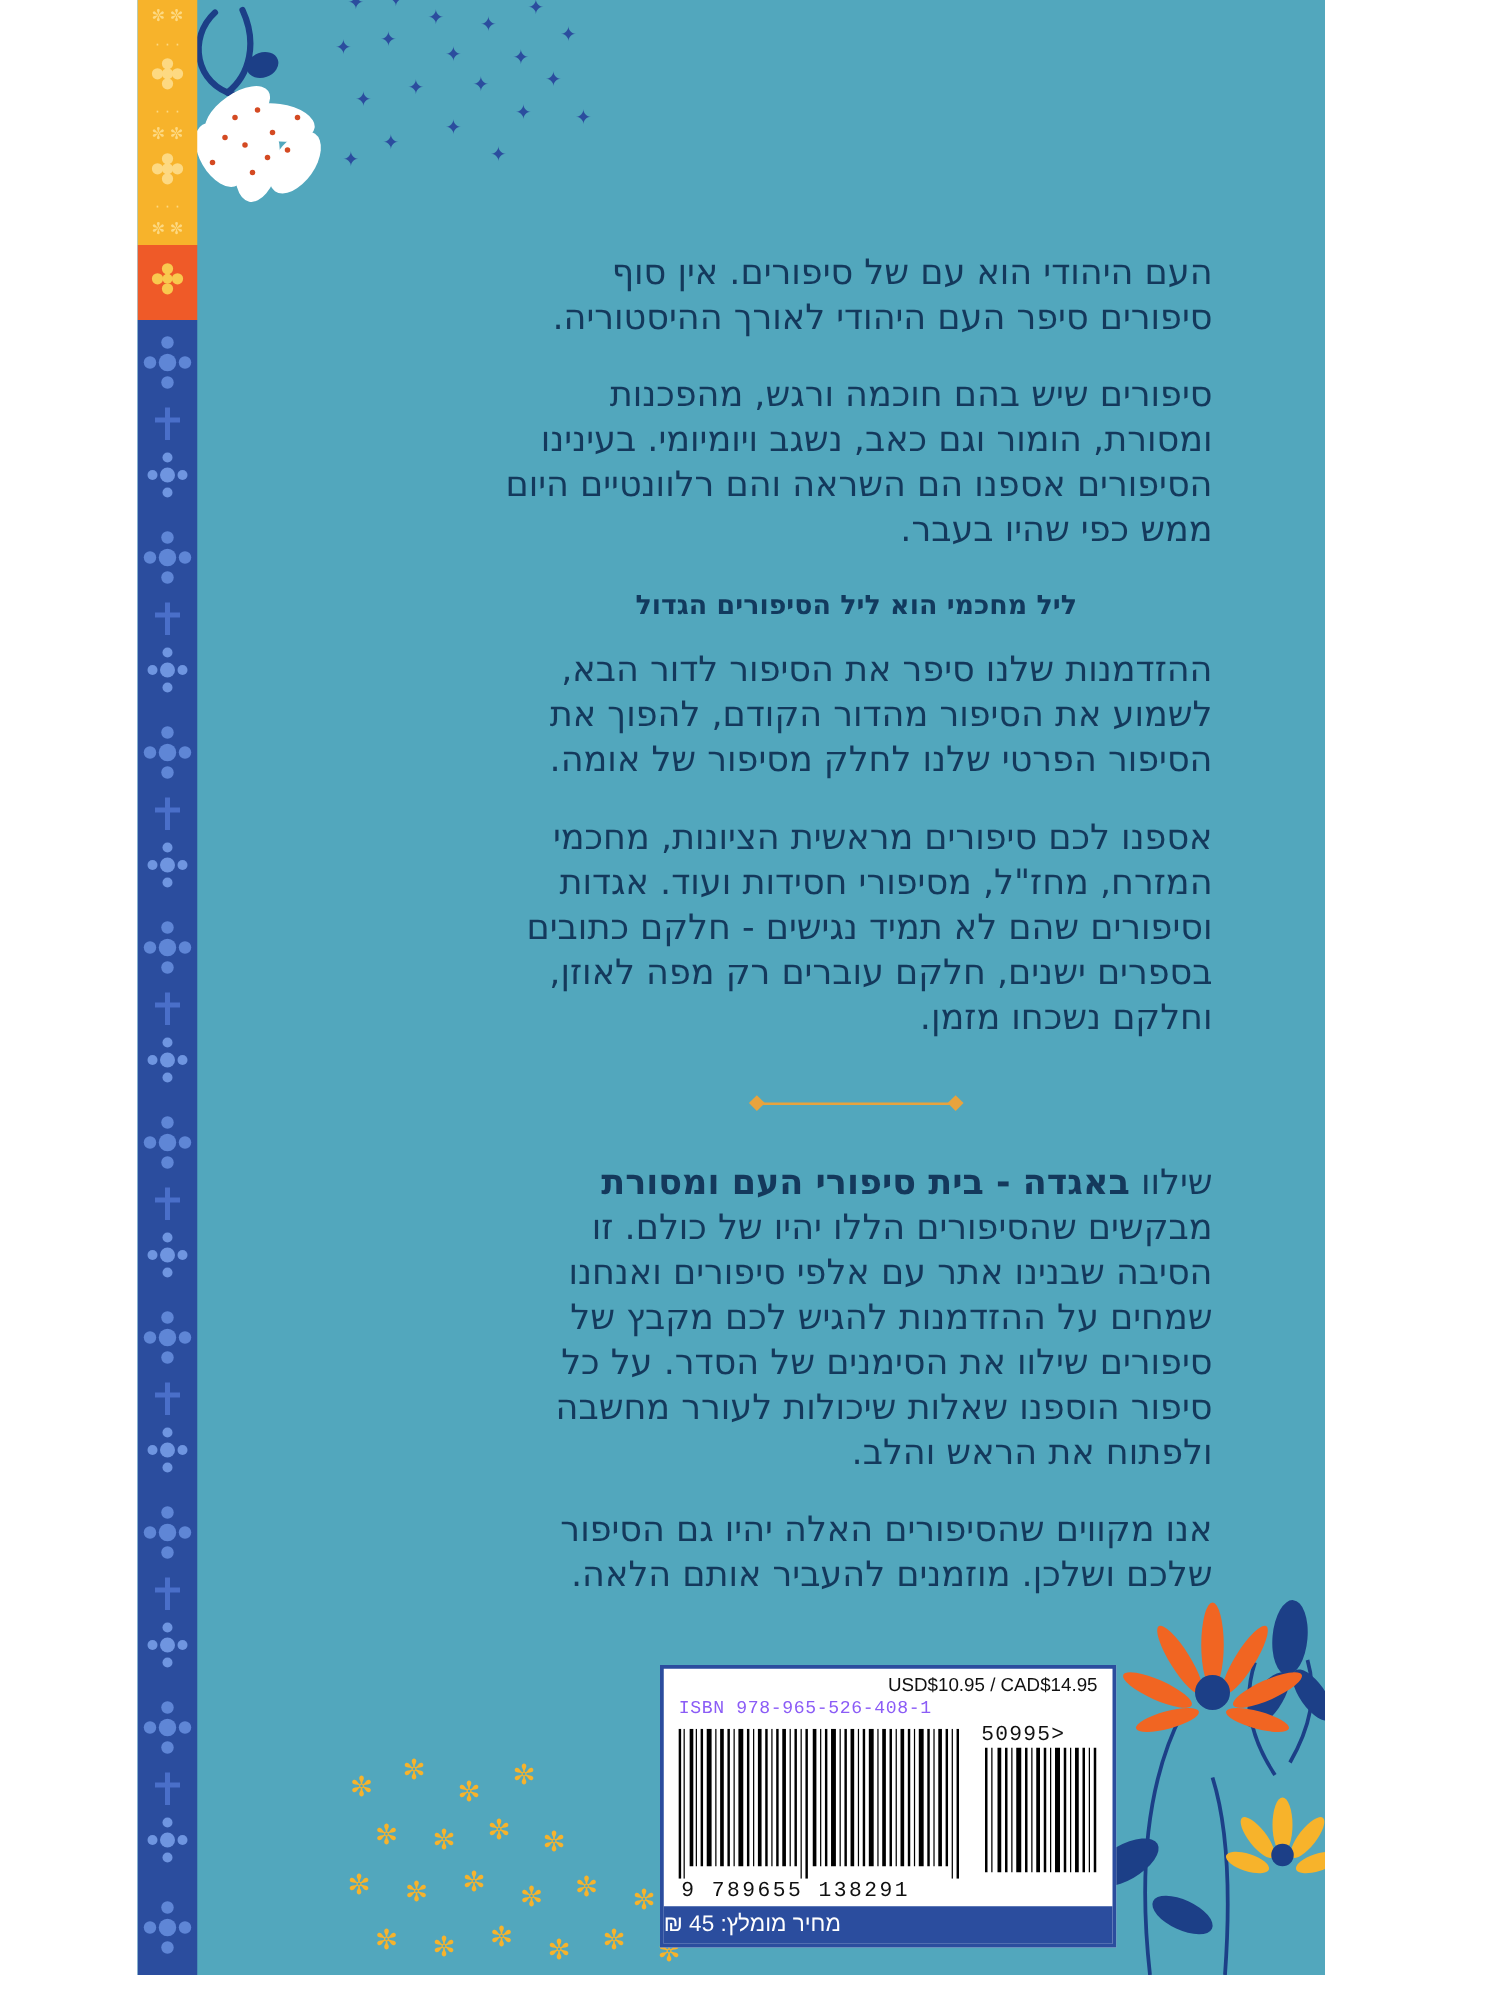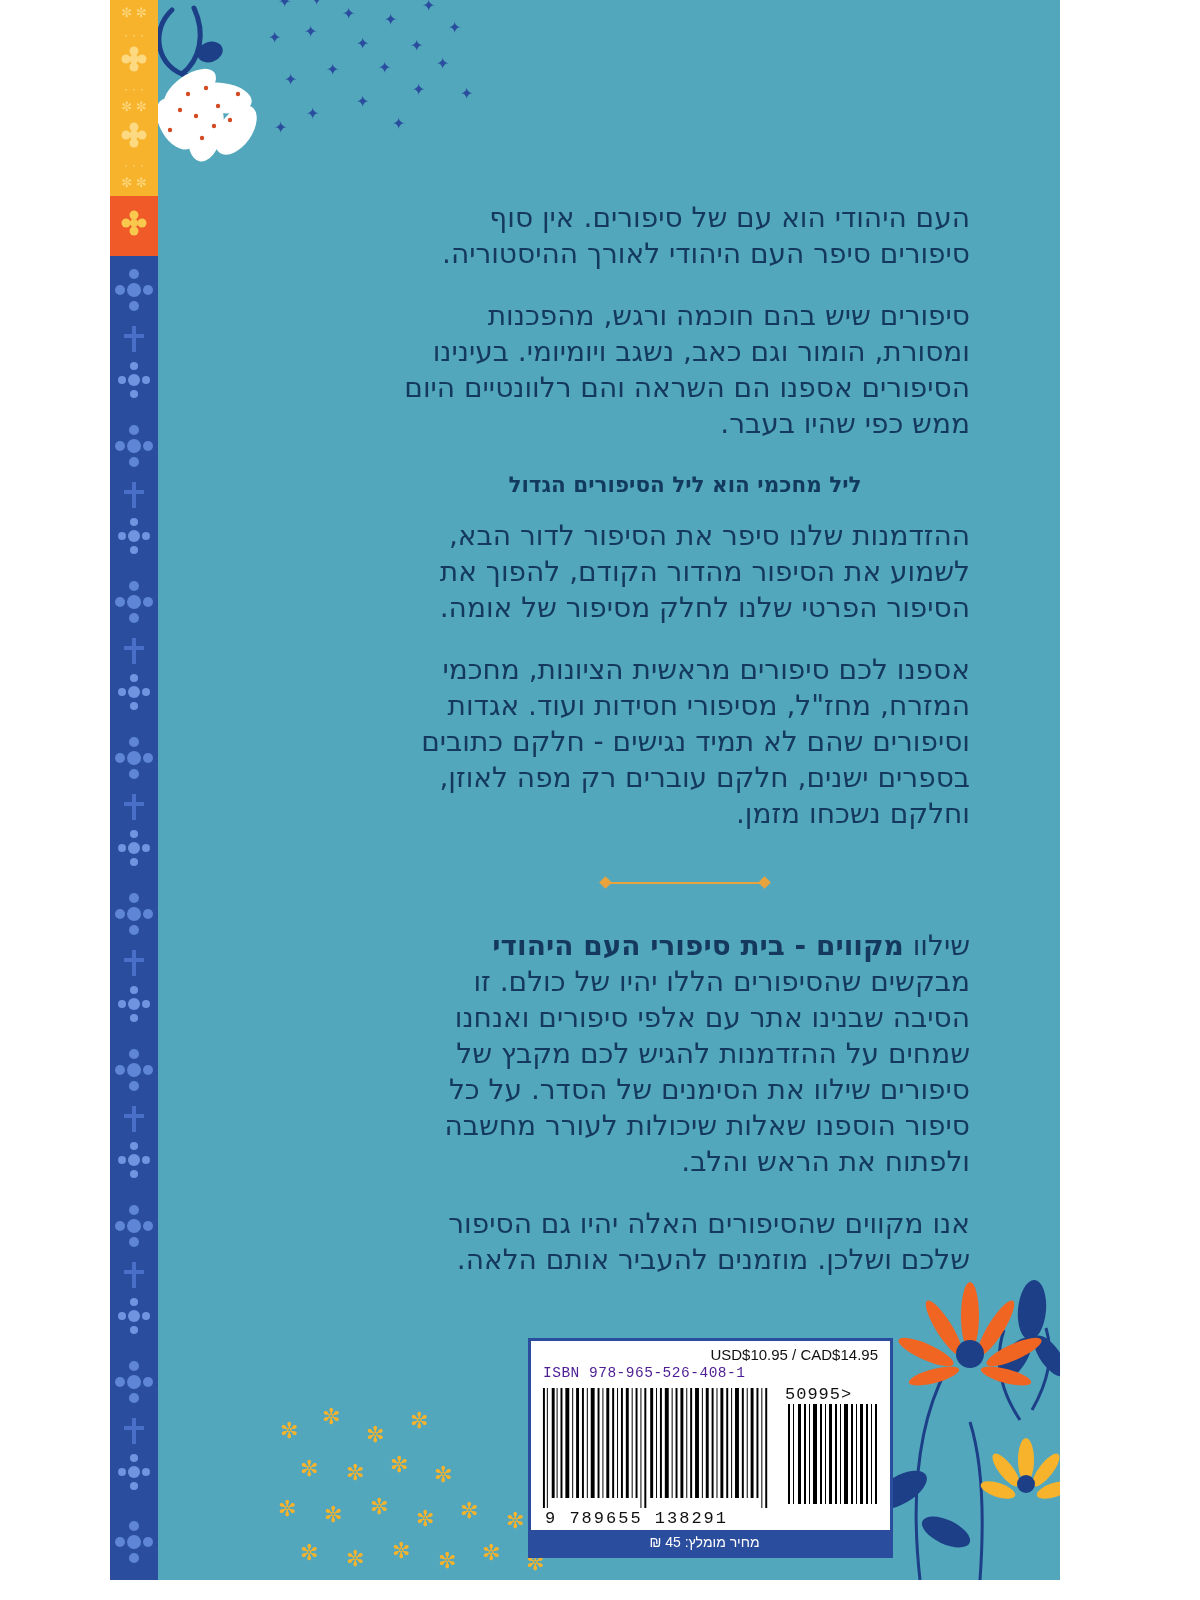--- a/index.html
+++ b/index.html
@@ -200,21 +200,21 @@
   .bc-price {
     text-align: right;
     font-size: 15px;
     color: #111;
     padding: 5px 12px 0 0;
     font-family: "Liberation Sans", sans-serif;
   }
   .bc-isbn {
     font-family: "Liberation Mono", monospace;
     font-size: 14.5px;
-    color: #4c1d95;
+    color: #8b5cf6;
     padding: 2px 12px 4px 12px;
     text-align: left;
     letter-spacing: 0.5px;
   }
   .bc-bars-row {
     display: flex;
     align-items: flex-end;
     padding: 0 10px;
     gap: 10px;
   }
@@ -230,22 +230,22 @@
   .bc-num {
     font-family: "Liberation Mono", monospace;
     font-size: 17px;
     color: #111;
     padding: 1px 0 2px 14px;
     letter-spacing: 2px;
   }
   .bc-bottom {
     background: #2b4d9e;
     color: #ffffff;
-    text-align: center;
-    font-size: 14px;
+    text-align: left;
+    font-size: 18px;
     padding: 4px 12px 5px 0;
     direction: rtl;
     font-family: "Liberation Sans", sans-serif;
   }
 
   .right-edge {
     position: absolute;
     right: 0; top: 0;
     width: 140px; height: 1600px;
     background: #ffffff;
@@ -320,21 +320,21 @@
       <h2 class="heading">ליל מחכמי הוא ליל הסיפורים הגדול</h2>
       <p class="para">ההזדמנות שלנו סיפר את הסיפור לדור הבא, לשמוע את הסיפור מהדור הקודם, להפוך את הסיפור הפרטי שלנו לחלק מסיפור של אומה.</p>
       <p class="para">אספנו לכם סיפורים מראשית הציונות, מחכמי המזרח, מחז"ל, מסיפורי חסידות ועוד. אגדות וסיפורים שהם לא תמיד נגישים - חלקם כתובים בספרים ישנים, חלקם עוברים רק מפה לאוזן, וחלקם נשכחו מזמן.</p>
 
       <div class="divider">
         <span class="line"></span>
         <span class="dot-l"></span>
         <span class="dot-r"></span>
       </div>
 
-      <p class="para"><span>שילוו </span><span class="bold">מקווים - בית סיפורי העם היהודי</span><span> מבקשים שהסיפורים הללו יהיו של כולם. זו הסיבה שבנינו אתר עם אלפי סיפורים ואנחנו שמחים על ההזדמנות להגיש לכם מקבץ של סיפורים שילוו את הסימנים של הסדר. על כל סיפור הוספנו שאלות שיכולות לעורר מחשבה ולפתוח את הראש והלב.</span></p>
+      <p class="para"><span>שילוו </span><span class="bold">באגדה - בית סיפורי העם ומסורת</span><span> מבקשים שהסיפורים הללו יהיו של כולם. זו הסיבה שבנינו אתר עם אלפי סיפורים ואנחנו שמחים על ההזדמנות להגיש לכם מקבץ של סיפורים שילוו את הסימנים של הסדר. על כל סיפור הוספנו שאלות שיכולות לעורר מחשבה ולפתוח את הראש והלב.</span></p>
 
       <p class="para">אנו מקווים שהסיפורים האלה יהיו גם הסיפור שלכם ושלכן. מוזמנים להעביר אותם הלאה.</p>
 
       <div class="ornament">
         <svg width="320" height="52" viewBox="0 0 320 52">
           <circle cx="160" cy="26" r="4" fill="#1c3f87"></circle>
           <path d="M160 26 C 140 26, 125 20, 108 22" stroke="#1c3f87" stroke-width="2.5" fill="none"></path>
           <path d="M160 26 C 180 26, 195 20, 212 22" stroke="#1c3f87" stroke-width="2.5" fill="none"></path>
           <g fill="#1c3f87">
             <ellipse cx="132" cy="14" rx="10" ry="5" transform="rotate(-30 132 14)"></ellipse>

